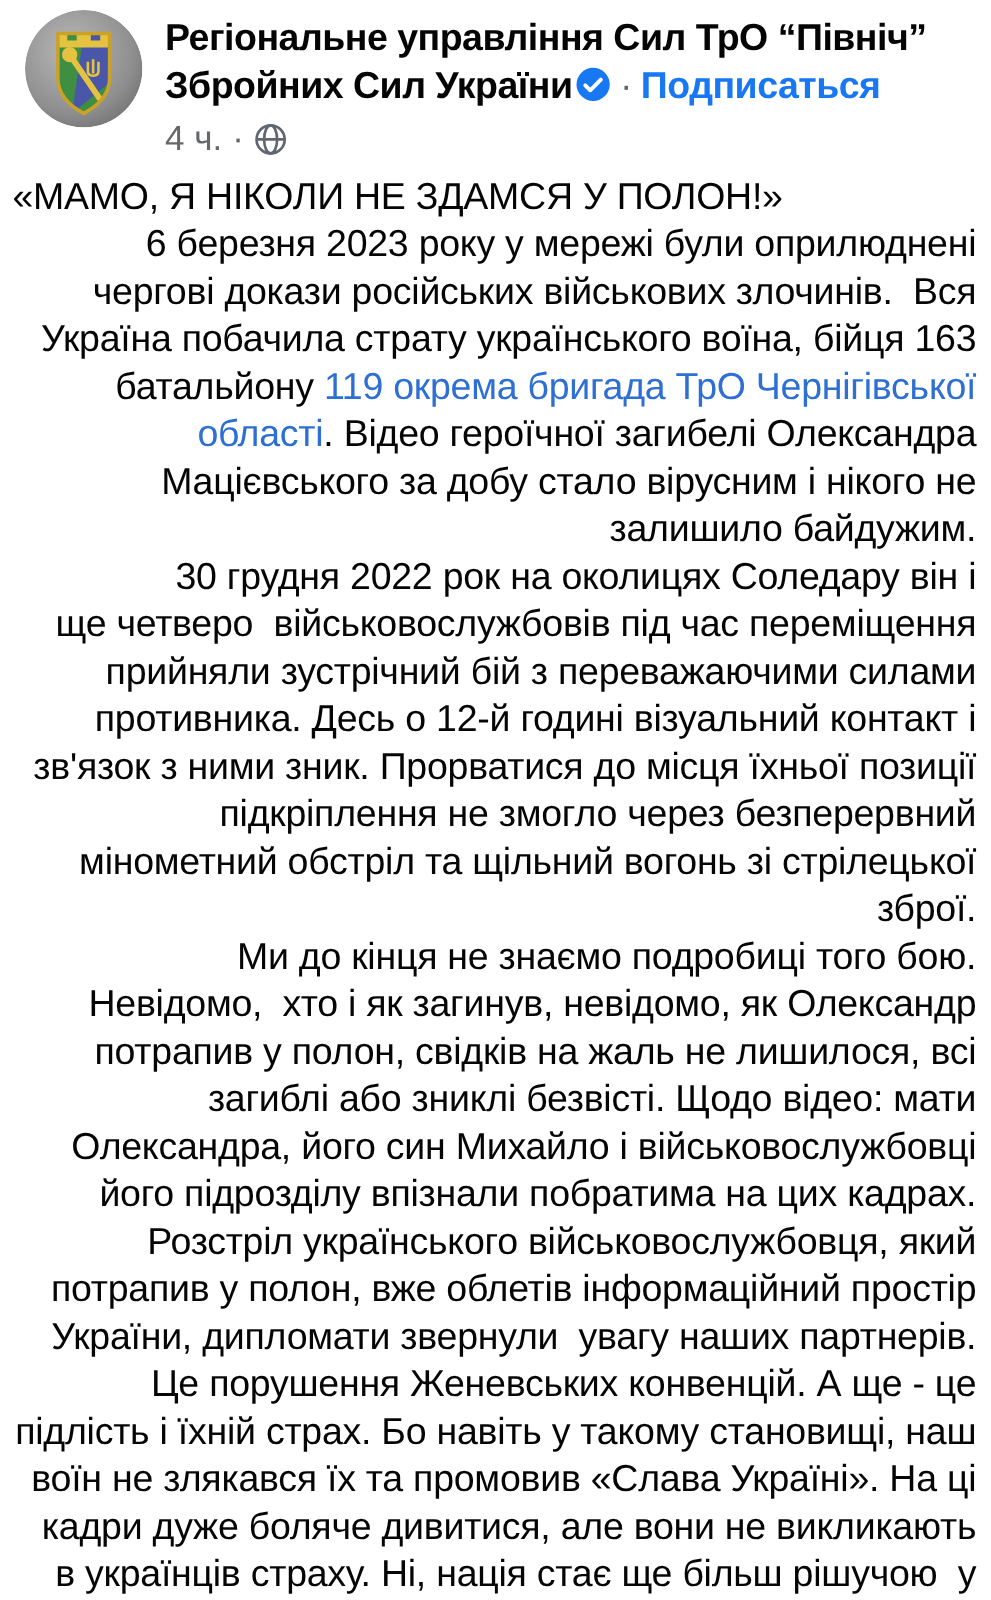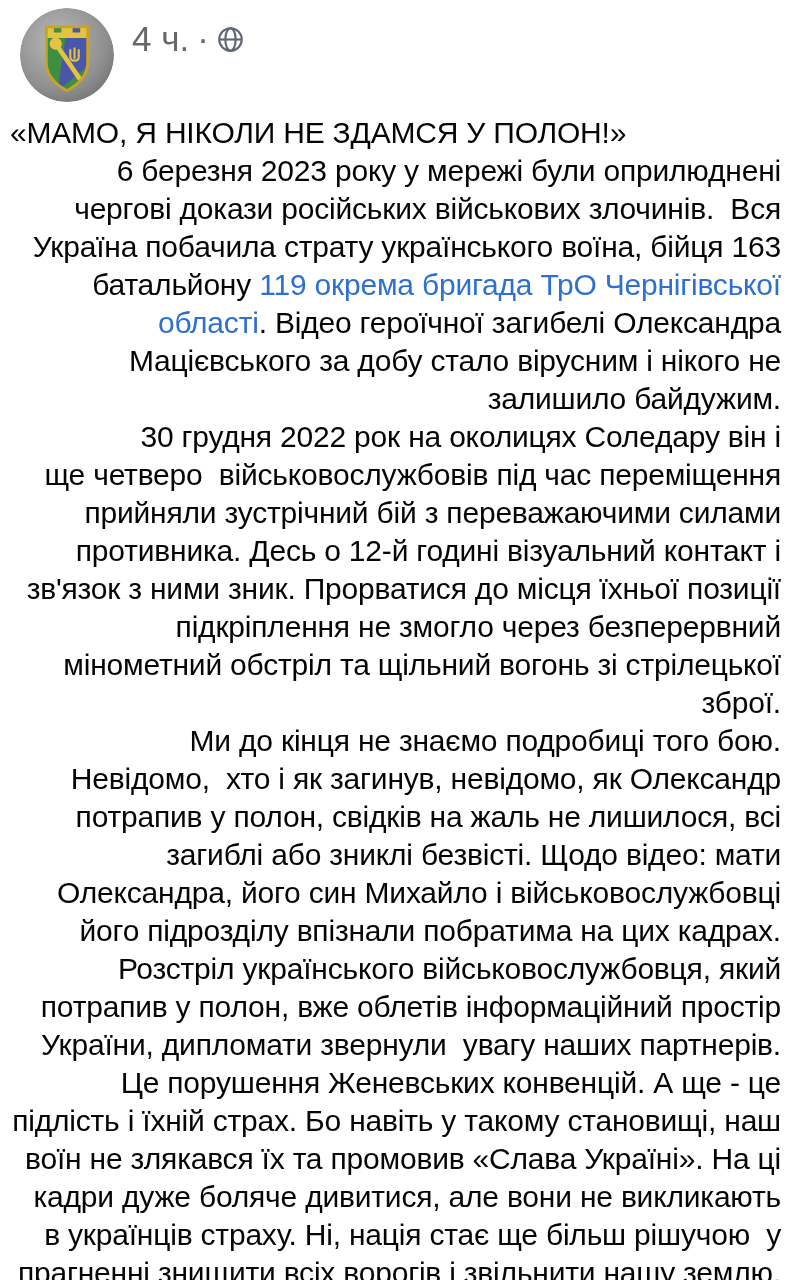--- a/index.html
+++ b/index.html
@@ -53,21 +53,21 @@
     margin: 0 7px;
   }
   .follow-link {
     color: #1877F2;
     font-weight: 600;
     text-decoration: none;
     cursor: pointer;
   }
   .meta {
     margin-top: 7px;
-    font-size: 35px;
+    font-size: 28px;
     color: #65676B;
     display: flex;
     align-items: center;
   }
   .meta .dot-sep { margin: 0 8px; color: #65676B; }
   .globe-wrap { display: inline-block; width: 27px; height: 27px; }
   .globe-wrap svg { width: 100%; height: 100%; display: block; }
 
   
   .content {
@@ -120,20 +120,26 @@
           <circle cx="38" cy="38" r="6.5" fill="#E5C341"></circle>
           <g stroke="#E5C341" stroke-width="2.2" fill="none">
             <path d="M58 42 v12 M53.5 44 v8 q0 4 4.5 4 M62.5 44 v8 q0 4 -4.5 4"></path>
           </g>
         </g>
         <path d="M28 20 L72 20 L72 58 Q72 76 50 88 Q28 76 28 58 Z" fill="none" stroke="#C9A227" stroke-width="3"></path>
       </svg>
     </div>
 
     <div class="header-info">
+      <div class="title-line">
+        <span>Регіональне управління Сил ТрО “Північ” Збройних Сил України</span><span class="verified-badge"><svg viewBox="0 0 24 24">
+              <circle cx="12" cy="12" r="11" fill="#1877F2"></circle>
+              <path d="M6.8 12.6l3.3 3.3 7-7" fill="none" stroke="#ffffff" stroke-width="2.6" stroke-linecap="round" stroke-linejoin="round"></path>
+            </svg></span><span class="dot-sep">·</span><a class="follow-link">Подписаться</a>
+      </div>
       <div class="meta">
         <span>4 ч.</span>
         <span class="dot-sep">·</span>
         <span class="globe-wrap">
           <svg viewBox="0 0 24 24" fill="none" stroke="#606770" stroke-width="1.9">
             <circle cx="12" cy="12" r="10"></circle>
             <path d="M2.5 12h19"></path>
             <ellipse cx="12" cy="12" rx="4.6" ry="10"></ellipse>
           </svg>
         </span>

